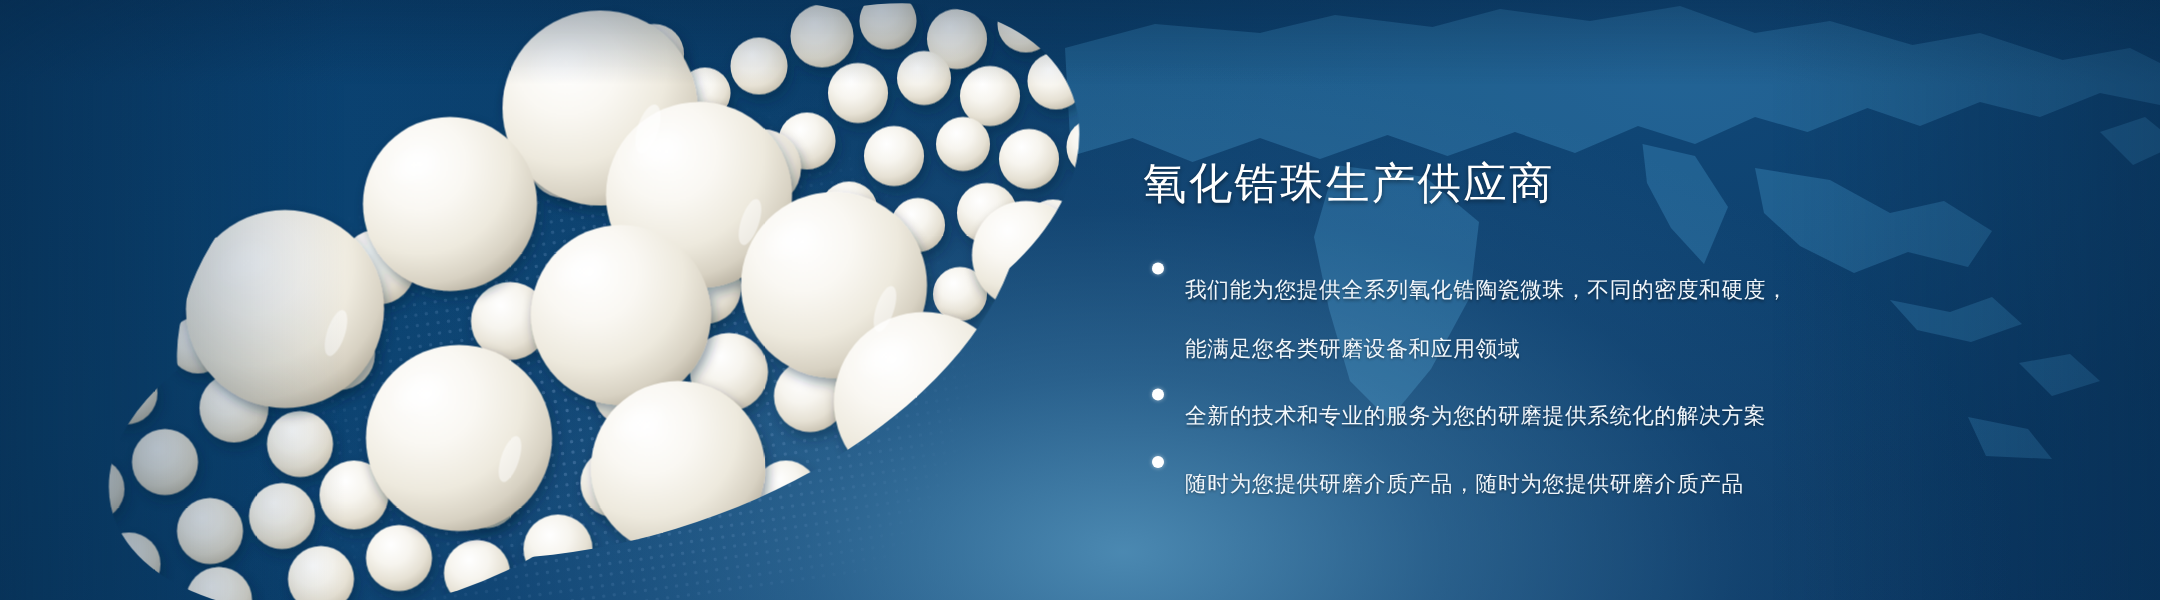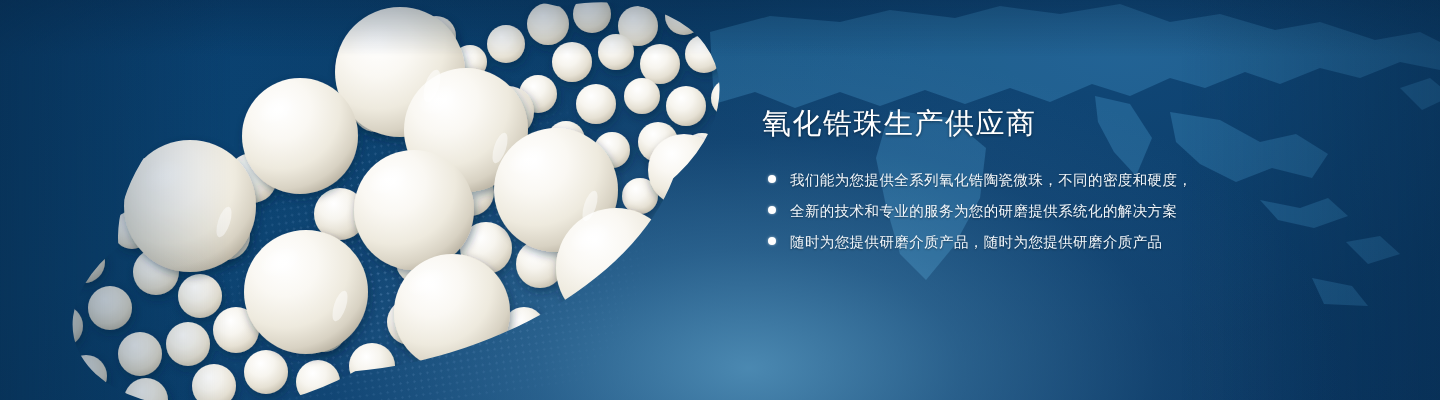--- a/index.html
+++ b/index.html
@@ -120,21 +120,21 @@
     background: #ffffff;
     box-shadow: 0 0 3px rgba(255,255,255,0.55);
   }
   .bullet-text {
     font-size: 14.5px;
     line-height: 25px;
     color: #f2f7fb;
     letter-spacing: 0.4px;
     text-shadow: 0 1px 2px rgba(0,0,0,0.40);
   }
-  .bullet-text .wrap-line { display: block; }
+  .bullet-text .wrap-line { display: block; margin-top: 14px; }
 </style>
 </head>
 <body>
 
 <div id="banner">
 
   <div class="bg-base"></div>
 
   <div class="bg-map">
     <svg viewBox="0 0 760 330" preserveAspectRatio="none" aria-hidden="true">
@@ -312,20 +312,21 @@
 
   <div class="copy">
     <h1 class="headline">氧化锆珠生产供应商</h1>
 
     <ul class="bullets">
 
       <li class="bullet-row">
         <span class="dot"></span>
         <span class="bullet-text">
           <span class="wrap-line">我们能为您提供全系列氧化锆陶瓷微珠，不同的密度和硬度，</span>
+          <span class="wrap-line">能满足您各类研磨设备和应用领域</span>
         </span>
       </li>
 
       <li class="bullet-row">
         <span class="dot"></span>
         <span class="bullet-text">
           <span class="wrap-line">全新的技术和专业的服务为您的研磨提供系统化的解决方案</span>
         </span>
       </li>
 

